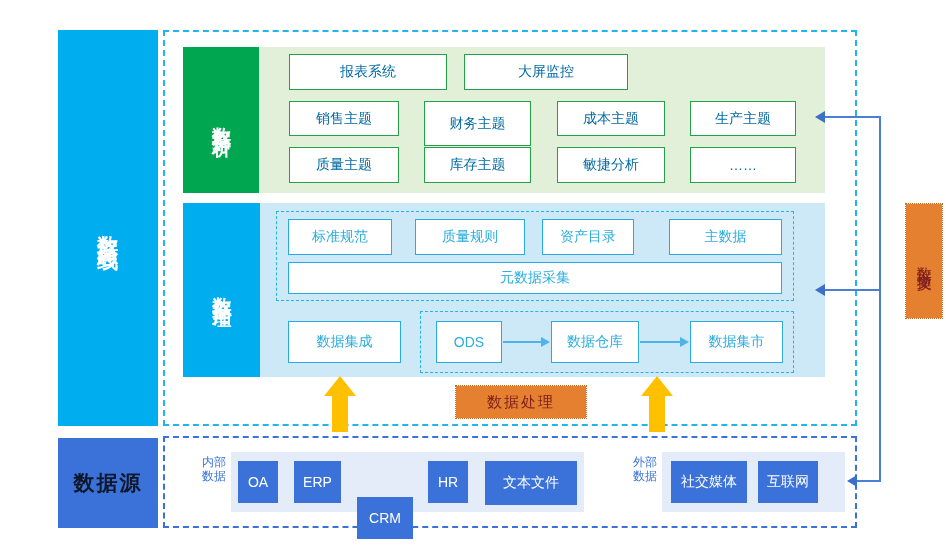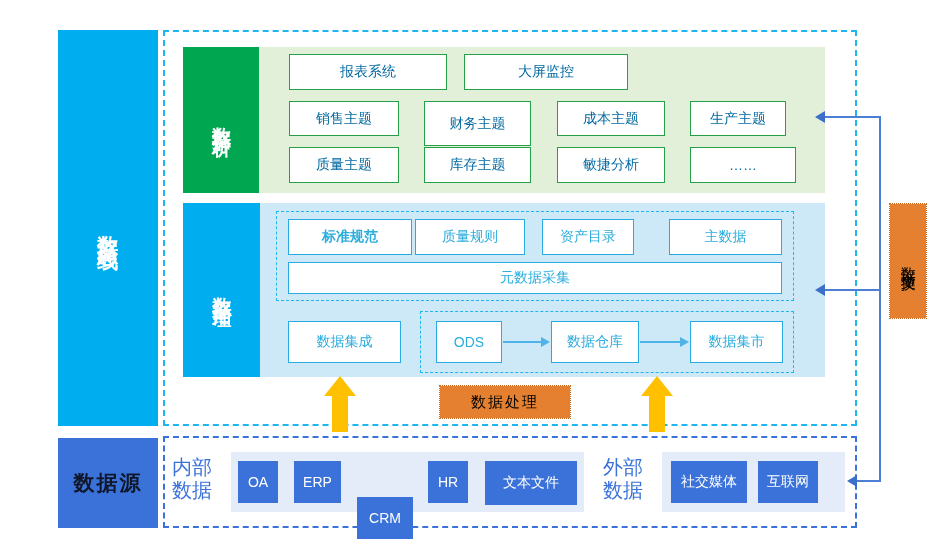--- a/index.html
+++ b/index.html
@@ -29,27 +29,27 @@
 
   
   .panel-blue{background:#cde8f7;}
   .tag-blue{background:#00aeef;color:#fff;display:flex;align-items:center;justify-content:center;}
   .dash-blue{border:1.5px dashed #1fb6ef;}
   .bbox{background:#fff;border:1.5px solid #29abe2;color:#2badde;display:flex;align-items:center;
         justify-content:center;font-size:14px;}
 
   
   .src-group{background:#e4ebf9;}
-  .src-label{color:#3b72d9;font-size:20px;line-height:1.15;text-align:left;}
+  .src-label{color:#3b72d9;font-size:12px;line-height:1.15;text-align:right;}
   .sbox{background:#3b72d9;color:#fff;display:flex;align-items:center;justify-content:center;
         font-size:14px;}
 
   
-  .orange{background:#e4802f;color:#000000;display:flex;align-items:center;justify-content:center;
-          outline:1px dotted #c46a22;}
+  .orange{background:#e4802f;color:#7f1d1d;display:flex;align-items:center;justify-content:center;
+          outline:1px dotted #c46a22;margin-left:16px;}
   .orange-vert{writing-mode:vertical-rl;text-orientation:upright;font-size:15px;letter-spacing:3px;
                line-height:1.1;}
   .ystem{background:#ffc000;}
   .ytip{width:0;height:0;border-left:16px solid transparent;border-right:16px solid transparent;
         border-bottom:20px solid #ffc000;}
   .conn-line{background:#4a7fd4;}
   .conn-tip{width:0;height:0;border-top:6px solid transparent;border-bottom:6px solid transparent;
             border-right:10px solid #3b6fc9;}
   .flow-line{background:#4fb3e8;height:2px;}
   .flow-tip{width:0;height:0;border-top:5px solid transparent;border-bottom:5px solid transparent;
@@ -87,21 +87,21 @@
 
   <div class="abs gbox" style="left:289px;top:101px;width:110px;height:35px;">
     <span>销售主题</span>
     </div>
   <div class="abs gbox" style="left:424px;top:101px;width:107px;height:45px;">
     <span>财务主题</span>
     </div>
   <div class="abs gbox" style="left:557px;top:101px;width:108px;height:35px;">
     <span>成本主题</span>
     </div>
-  <div class="abs gbox" style="left:690px;top:101px;width:96px;height:35px;">
+  <div class="abs gbox" style="left:690px;top:101px;width:106px;height:35px;">
     <span>生产主题</span>
     </div>
 
   <div class="abs gbox" style="left:289px;top:147px;width:110px;height:36px;">
     <span>质量主题</span>
     </div>
   <div class="abs gbox" style="left:424px;top:147px;width:107px;height:36px;">
     <span>库存主题</span>
     </div>
   <div class="abs gbox" style="left:557px;top:147px;width:108px;height:36px;">
@@ -112,21 +112,21 @@
     </div>
 
   <div class="abs panel-blue" style="left:183px;top:203px;width:642px;height:174px;"></div>
 
   <div class="abs tag-blue" style="left:183px;top:203px;width:77px;height:174px;">
     <span class="tag-vert">数据治理</span>
   </div>
 
   <div class="abs dash-blue" style="left:276px;top:211px;width:518px;height:90px;"></div>
 
-  <div class="abs bbox" style="left:288px;top:219px;width:124px;height:36px;font-weight:bold;">
+  <div class="abs bbox" style="left:288px;top:219px;width:104px;height:36px;">
     <span>标准规范</span>
     </div>
   <div class="abs bbox" style="left:415px;top:219px;width:110px;height:36px;">
     <span>质量规则</span>
     </div>
   <div class="abs bbox" style="left:542px;top:219px;width:92px;height:36px;">
     <span>资产目录</span>
     </div>
   <div class="abs bbox" style="left:669px;top:219px;width:113px;height:36px;">
     <span>主数据</span>

